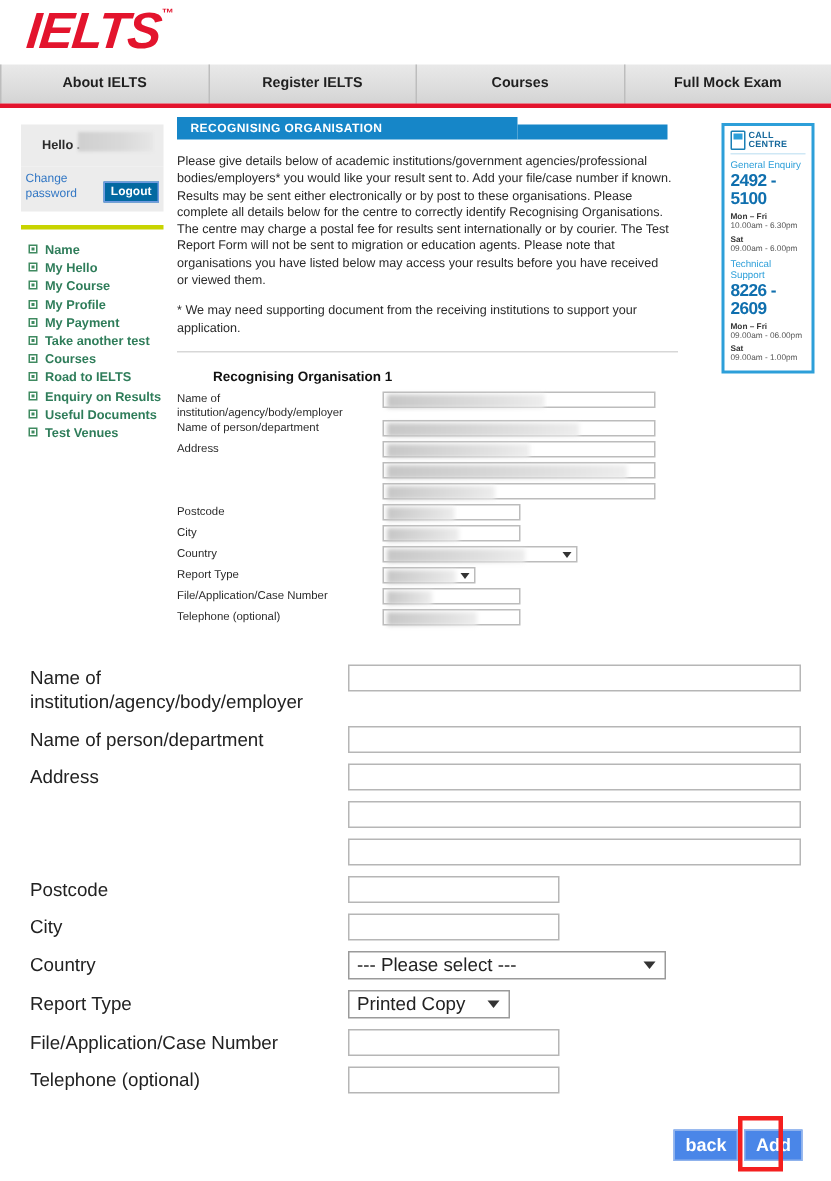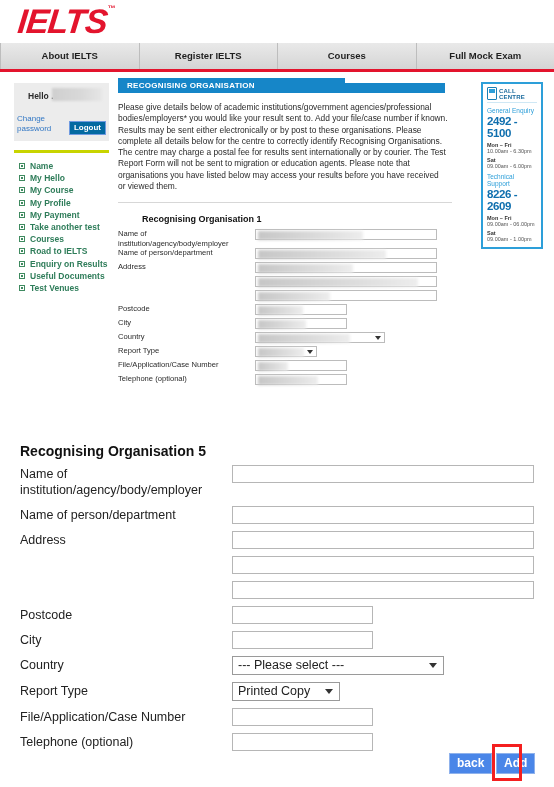--- a/index.html
+++ b/index.html
@@ -516,20 +516,21 @@
   <div class="cc-hours">09.00am - 1.00pm</div>
 </div>
 
 <div class="panel">
   <div class="panel-head">
     <div class="panel-head-bar"></div>
     <div class="panel-head-bar2"></div>
     <div class="panel-title">RECOGNISING ORGANISATION</div>
   </div>
   <div class="panel-body">Please give details below of academic institutions/government agencies/professional bodies/employers* you would like your result sent to. Add your file/case number if known. Results may be sent either electronically or by post to these organisations. Please complete all details below for the centre to correctly identify Recognising Organisations. The centre may charge a postal fee for results sent internationally or by courier. The Test Report Form will not be sent to migration or education agents. Please note that organisations you have listed below may access your results before you have received or viewed them.</div>
+  <div class="panel-note">* We may need supporting document from the receiving institutions to support your application.</div>
   <div class="panel-rule"></div>
 
   <div class="form-sm">
     <div class="form-sm-title">Recognising Organisation 1</div>
 
     <div class="row-sm" style="height:19px;">
       <div class="lbl-sm">Name of institution/agency/body/employer</div>
       <div class="fld-sm" style="width:182px;">
         <span class="redact" style="left:2px;width:105px;"></span>
       </div>
@@ -599,21 +600,20 @@
     <div class="row-sm" style="height:13px;">
       <div class="lbl-sm">Telephone (optional)</div>
       <div class="fld-sm" style="width:92px;">
         <span class="redact" style="left:2px;width:60px;"></span>
       </div>
     </div>
   </div>
 </div>
 
 <div class="form-lg">
-  <div class="form-lg-title">Recognising Organisation 5</div>
 
   <div class="row-lg" style="height:41px;">
     <div class="lbl-lg">Name of institution/agency/body/employer</div>
     <input class="fld-lg" style="width: 302px;" type="text" value="">
   </div>
 
   <div class="row-lg" style="height:25px;">
     <div class="lbl-lg">Name of person/department</div>
     <input class="fld-lg" style="width: 302px;" type="text" value="">
   </div>

